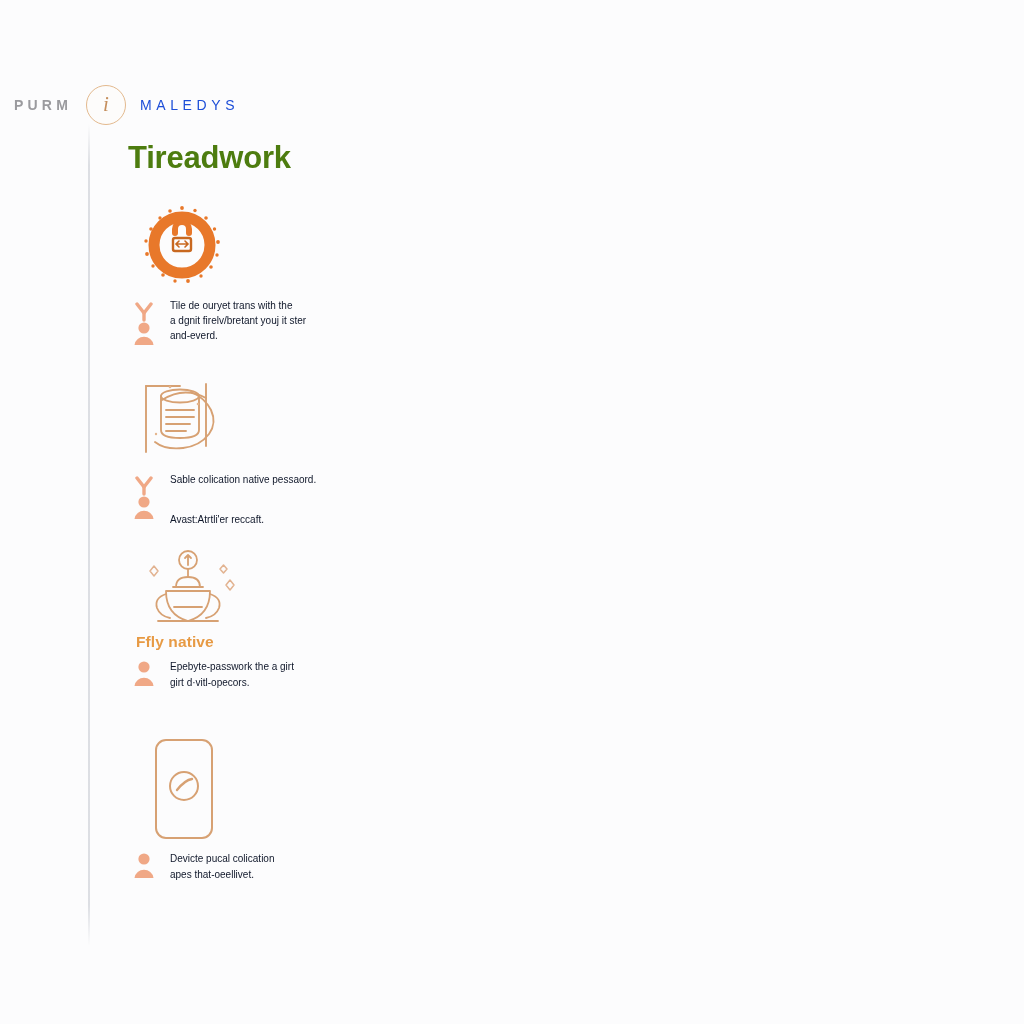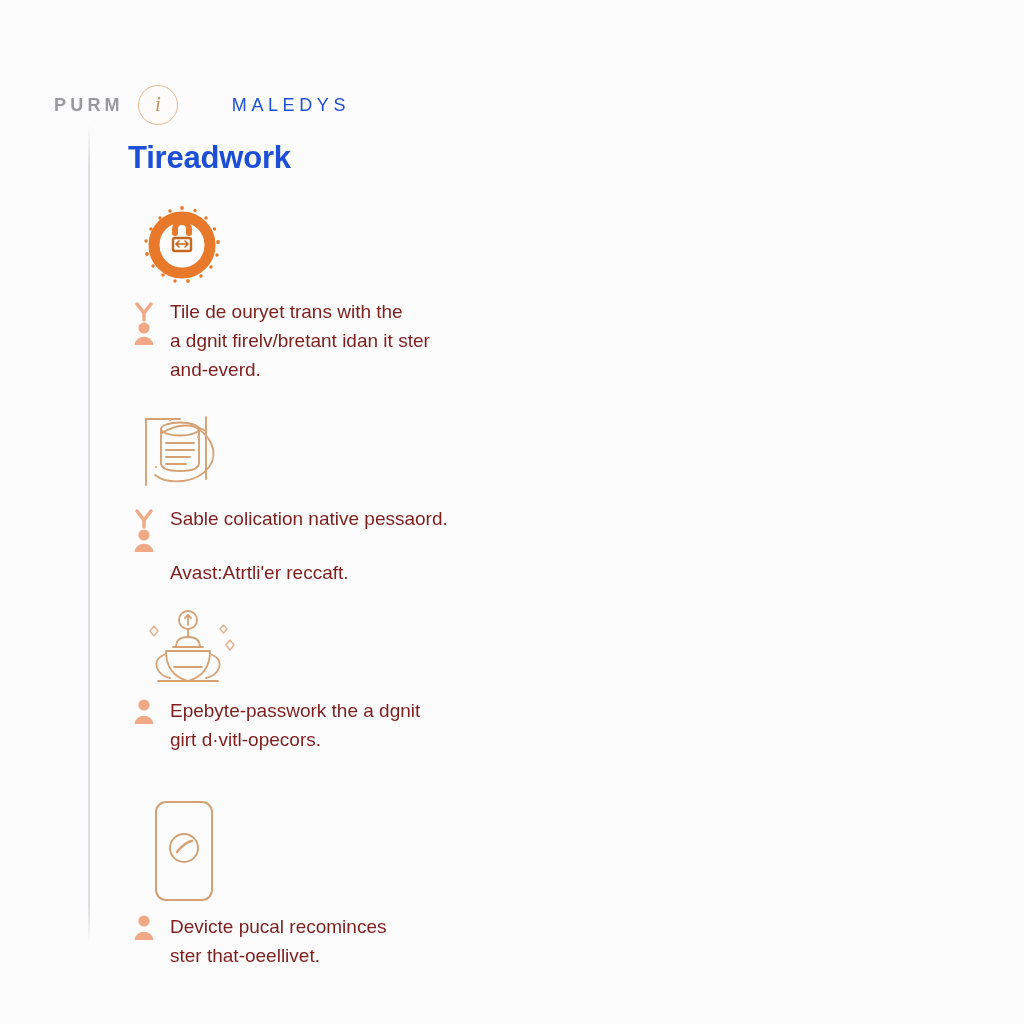--- a/index.html
+++ b/index.html
@@ -25,26 +25,25 @@
   .brand {
     position: absolute;
     left: 14px;
     top: 86px;
     display: flex;
     align-items: center;
     gap: 14px;
     height: 38px;
   }
   .brand-word {
-    font-size: 18px;
+    font-size: 14px;
     letter-spacing: 4.2px;
     color: #9a9a9e;
     font-weight: 600;
     white-space: nowrap;
-    margin-left: 40px;
   }
   .brand-word.right {
     color: #1d4ed8;
     font-weight: 500;
     letter-spacing: 4.6px;
   }
   .brand-badge {
     width: 38px;
     height: 38px;
     border-radius: 50%;
@@ -78,21 +77,21 @@
         rgba(225,227,231,0) 100%);
   }
 
   
   .title {
     position: absolute;
     left: 128px;
     top: 140px;
     font-size: 31px;
     font-weight: 700;
-    color: #1d4ed8;
+    color: #4d7c0f;
     letter-spacing: -0.2px;
   }
 
   
   .blocks {
     position: absolute;
     left: 122px;
     top: 198px;
     width: 420px;
   }
@@ -123,23 +122,23 @@
     padding-top: 4px;
   }
   .block-heading {
     font-size: 15.5px;
     font-weight: 700;
     color: #e79a44;
     margin: 0 0 4px 0;
     letter-spacing: 0.1px;
   }
   .block-lines {
-    font-size: 19px;
+    font-size: 10px;
     line-height: 1.52;
-    color: #7f1d1d;
+    color: #0f172a;
     max-width: 250px;
   }
   .block-lines div {
     white-space: nowrap;
   }
 
   
   .heading-row {
     padding-left: 14px;
     margin-bottom: 1px;
@@ -200,21 +199,21 @@
             <path d="M7 2 L14 11 L21 2" fill="none" stroke="#f0a886" stroke-width="3.4" stroke-linecap="round"></path>
             <path d="M14 11 v7" stroke="#f0a886" stroke-width="3.4" stroke-linecap="round"></path>
             <circle cx="14" cy="26" r="5.6" fill="#f0a886"></circle>
             <path d="M4.5 43 a9.6 9.6 0 0 1 19 0 z" fill="#f0a886"></path>
           </svg>
         </div>
         <div class="block-text">
 
           <div class="block-lines">
             <div>Tile de ouryet trans with the</div>
-            <div>a dgnit firelv/bretant idan it ster</div>
+            <div>a dgnit firelv/bretant youj it ster</div>
             <div>and-everd.</div>
           </div>
         </div>
       </div>
     </div>
 
     <div class="spacer-sm"></div>
 
     <div class="block">
       <div class="block-icon">
@@ -273,30 +272,33 @@
             <path d="M22 72 h60"></path>
             <path d="M38 58 h28"></path>
           </g>
           <g fill="none" stroke="#e2b391" stroke-width="1.5" stroke-linejoin="round">
             <path d="M14 22 l4 -5 4 5 -4 5 z"></path>
             <path d="M84 20 l3.5 -4 3.5 4 -3.5 4 z"></path>
             <path d="M90 36 l4 -5 4 5 -4 5 z"></path>
           </g>
         </svg>
       </div>
+      <div class="heading-row">
+        <div class="block-heading">Ffly native</div>
+      </div>
       <div class="block-body">
         <div class="person-wrap" style="padding-top:2px">
           <svg width="30" height="32" viewBox="0 0 30 32">
             <circle cx="14" cy="10" r="5.6" fill="#f0a886"></circle>
             <path d="M4.5 29 a9.6 9.6 0 0 1 19 0 z" fill="#f0a886"></path>
           </svg>
         </div>
         <div class="block-text">
           <div class="block-lines">
-            <div>Epebyte-passwork the a dgnit</div>
+            <div>Epebyte-passwork the a girt</div>
             <div>girt d·vitl-opecors.</div>
           </div>
         </div>
       </div>
     </div>
 
     <div style="height:22px"></div>
 
     <div class="block">
       <div class="block-icon" style="height:116px;padding-left:28px">
@@ -308,21 +310,21 @@
       </div>
       <div class="block-body">
         <div class="person-wrap" style="padding-top:2px">
           <svg width="30" height="32" viewBox="0 0 30 32">
             <circle cx="14" cy="10" r="5.6" fill="#f0a886"></circle>
             <path d="M4.5 29 a9.6 9.6 0 0 1 19 0 z" fill="#f0a886"></path>
           </svg>
         </div>
         <div class="block-text">
           <div class="block-lines">
-            <div>Devicte pucal recominces</div>
-            <div>ster that-oeellivet.</div>
+            <div>Devicte pucal colication</div>
+            <div>apes that-oeellivet.</div>
           </div>
         </div>
       </div>
     </div>
 
   </div>
 </div>
 
 </body></html>

